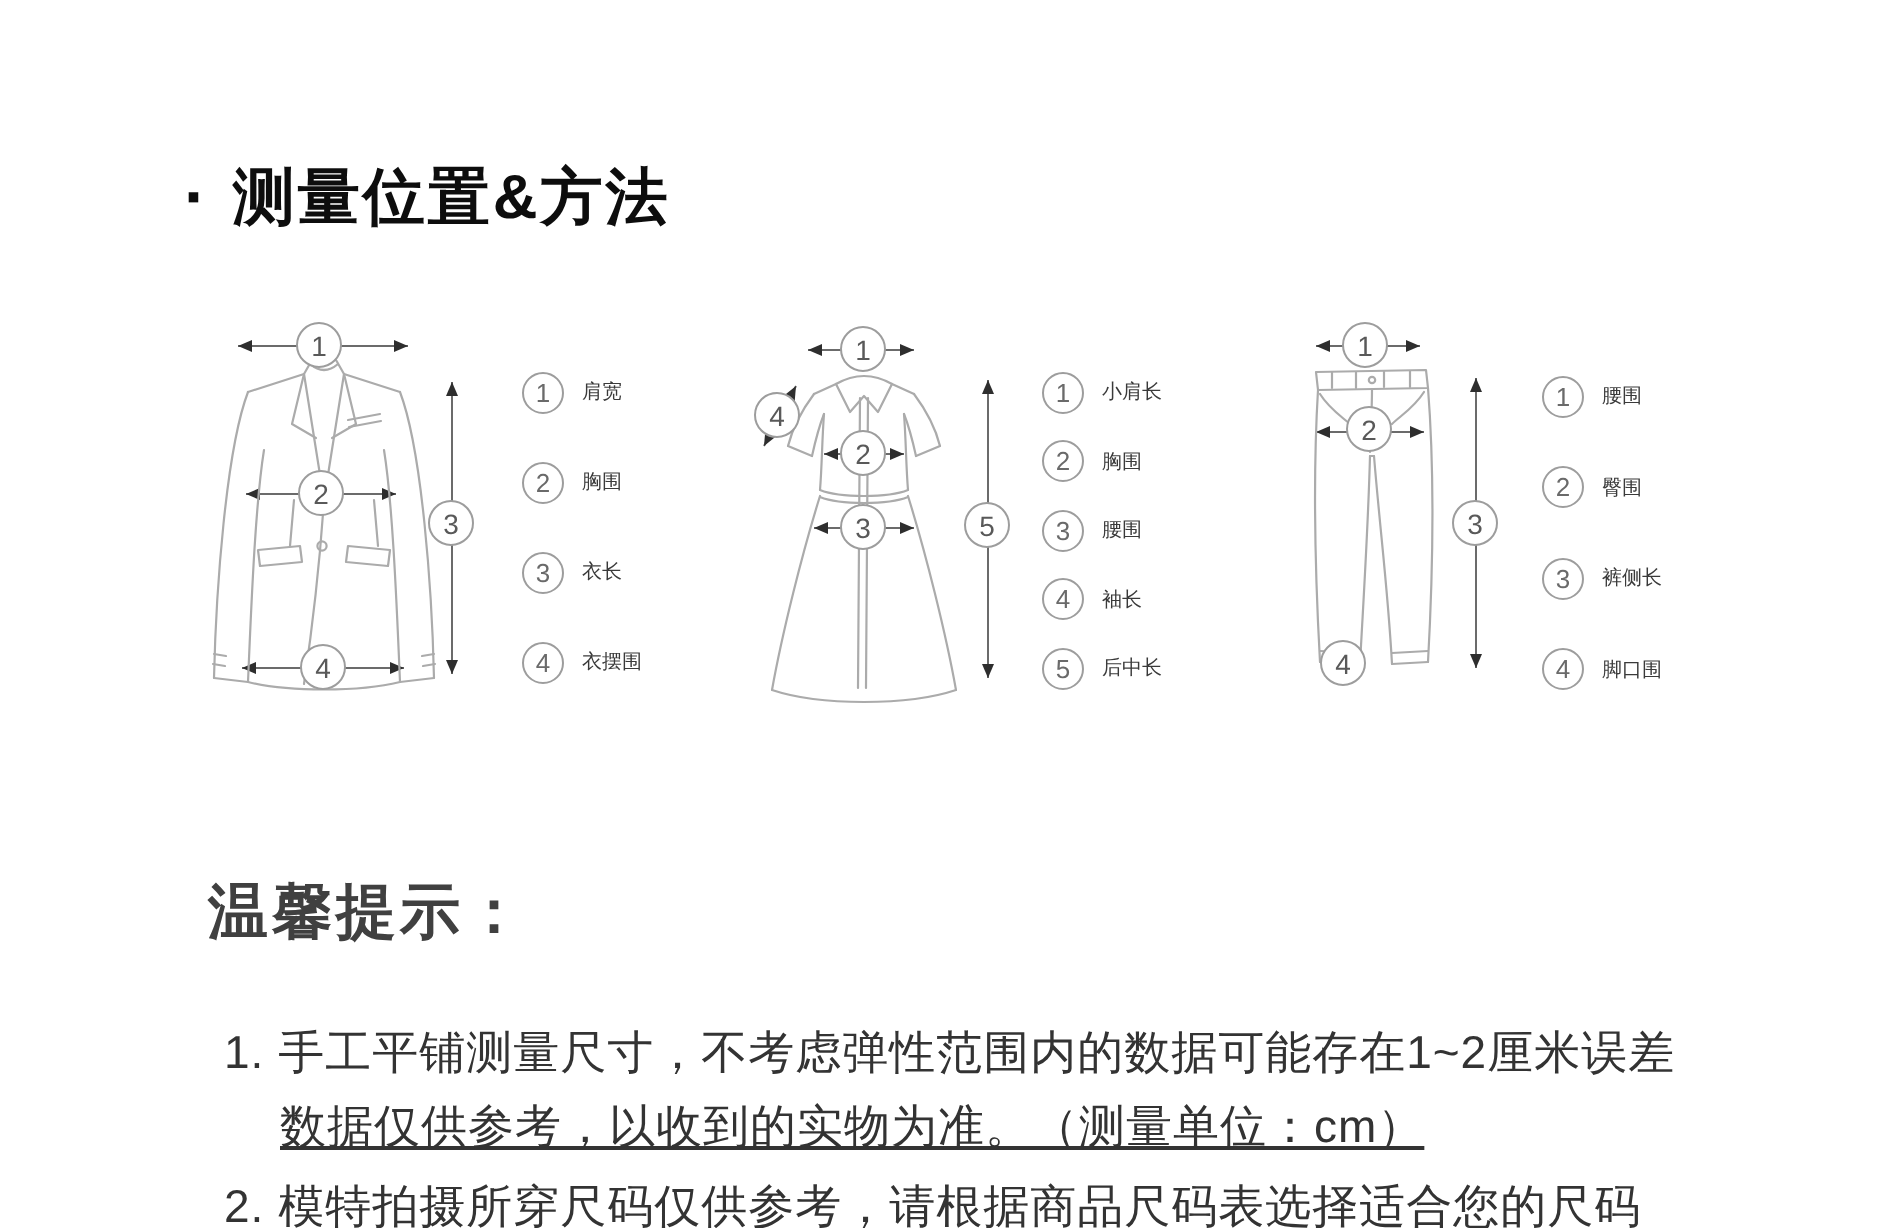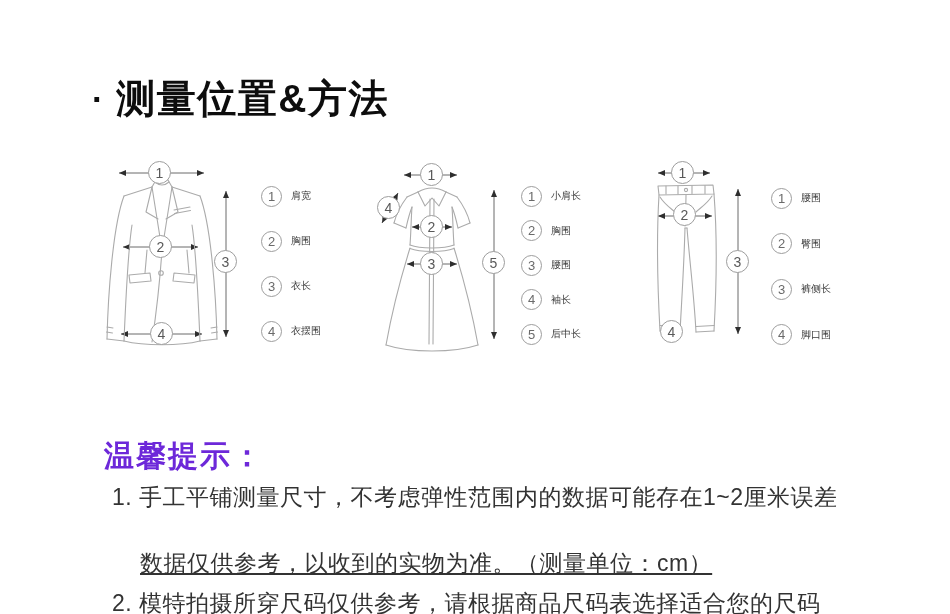--- a/index.html
+++ b/index.html
@@ -2,43 +2,43 @@
 <html><head>
 <meta charset="utf-8">
 <style>
   html,body{margin:0;padding:0;background:#fff;}
   body{font-family:"Liberation Sans","DejaVu Sans",sans-serif;}
   .page{position:relative;width:950px;height:614px;background:#ffffff;overflow:hidden;}
 
   
   .hdr{position:absolute;left:92px;top:84px;display:flex;align-items:center;gap:13px;}
   .hdr .dot{font-size:34px;font-weight:bold;color:#0d0d0d;line-height:28px;}
-  .hdr .ttl{font-size:39px;font-weight:bold;color:#0d0d0d;letter-spacing:1.5px;line-height:30px;}
+  .hdr .ttl{font-size:31px;font-weight:bold;color:#0d0d0d;letter-spacing:1.5px;line-height:30px;}
 
   
   .gsvg{position:absolute;}
   .garment{stroke:#ababab;stroke-width:1.1;fill:none;stroke-linecap:round;stroke-linejoin:round;}
   .arrow{stroke:#6b6b6b;stroke-width:1;fill:none;}
 
   
   .marker{position:absolute;width:23px;height:23px;border:1px solid #9d9d9d;border-radius:50%;
     background:#fff;display:flex;align-items:center;justify-content:center;
     font-size:14px;color:#595959;box-sizing:border-box;}
 
   
   .legend{position:absolute;display:flex;flex-direction:column;justify-content:space-between;}
   .lrow{display:flex;align-items:center;gap:9px;height:22px;}
   .lcircle{width:21px;height:21px;border:1px solid #9d9d9d;border-radius:50%;background:#fff;
     display:flex;align-items:center;justify-content:center;font-size:13px;color:#6a6a6a;box-sizing:border-box;flex:0 0 auto;}
   .llabel{font-size:10px;color:#3a3a3a;white-space:nowrap;}
 
   
-  .tips-hdr{position:absolute;left:104px;top:436px;font-size:30px;font-weight:bold;color:#6d28d9;letter-spacing:2px;}
+  .tips-hdr{position:absolute;left:104px;top:436px;font-size:30px;font-weight:bold;color:#404040;letter-spacing:2px;}
   .tipline{position:absolute;font-size:23px;color:#333333;white-space:nowrap;letter-spacing:0.5px;}
-  .tip1{left:112px;top:482px;}
+  .tip1{left:112px;top:511px;}
   .tip2{left:140px;top:548px;text-decoration:underline;}
   .tip3{left:112px;top:588px;}
 </style>
 </head>
 <body>
 
 <div class="page">
 
   <div class="hdr">
     <span class="dot">·</span>

